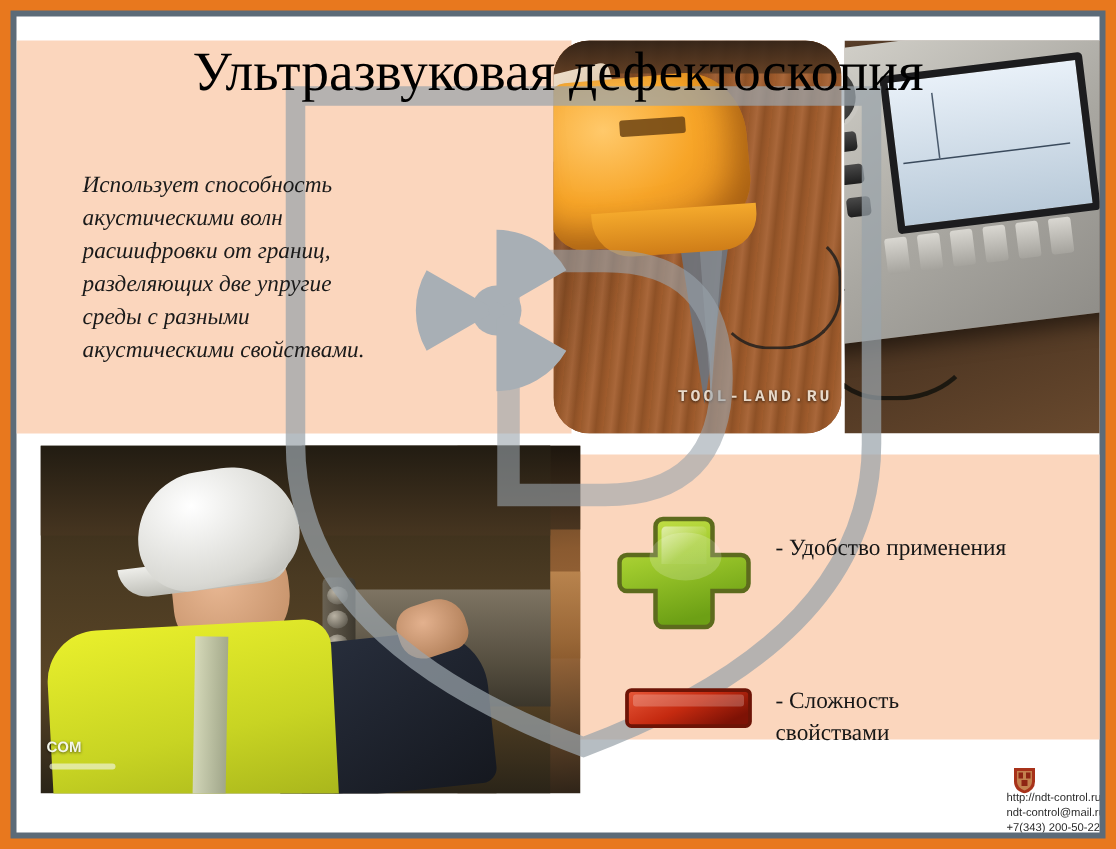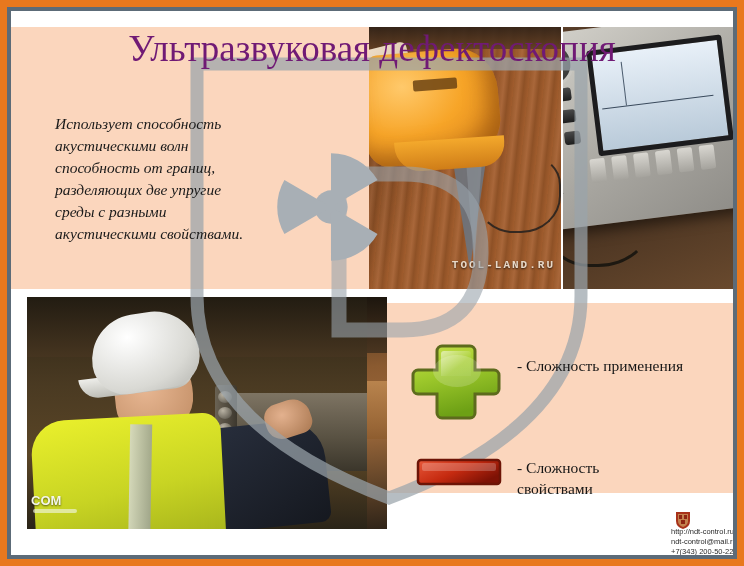--- a/index.html
+++ b/index.html
@@ -28,21 +28,21 @@
   #shield-wm{
     position:absolute;left:178px;top:45px;width:400px;height:450px;
     pointer-events:none;
   }
   #shield-wm svg{width:100%;height:100%;display:block;}
 
   
   .photo{position:absolute;overflow:hidden;}
 
   
-  #photo-glove{left:358px;top:16px;width:192px;height:262px;}
+  #photo-glove{left:358px;top:16px;width:192px;height:262px;border-radius:24px;}
   .wood-bg{
     position:absolute;inset:0;
     background:
       linear-gradient(118deg, rgba(0,0,0,.30) 0%, rgba(0,0,0,0) 45%),
       repeating-linear-gradient(96deg,#9a5a2c 0px,#a9673a 5px,#8e5126 10px,#a05c2d 15px),
       linear-gradient(180deg,#7d4a22,#b3713d 40%,#8b5228);
   }
   .wood-dark-top{position:absolute;left:0;top:0;width:100%;height:22px;
     background:linear-gradient(180deg,#2e2117,#5d3c22);opacity:.9;}
   .glove{
@@ -154,21 +154,21 @@
     background:linear-gradient(90deg,#d5d8c9,#9ea396);opacity:.9;transform:rotate(4deg);}
   .w-sleeve{
     position:absolute;left:150px;top:128px;width:150px;height:104px;
     background:linear-gradient(150deg,#2a3140,#15181f);
     border-radius:30px 40px 10px 20px;transform:rotate(-6deg);
   }
   .w-hand{position:absolute;left:238px;top:104px;width:46px;height:36px;
     background:radial-gradient(ellipse at 40% 35%,#e3b18e,#a8764f);
     border-radius:14px 18px 12px 16px;transform:rotate(-18deg);}
   .w-logo{
-    position:absolute;left:4px;top:196px;color:#f4f6ea;font-size:13px;
+    position:absolute;left:4px;top:196px;color:#f4f6ea;font-size:10px;
     font-family:"Liberation Sans",sans-serif;font-weight:bold;
     text-shadow:0 1px 2px rgba(0,0,0,.6);
   }
   .w-logo-sub{position:absolute;left:6px;top:212px;width:44px;height:4px;
     background:rgba(240,245,225,.65);border-radius:2px;}
 
   
   #photo-field{left:190px;top:286px;width:186px;height:232px;}
   .f-bg{position:absolute;inset:0;
     background:linear-gradient(175deg,#3b2a19 0%,#8a5a30 34%,#a06b3c 58%,#2f2418 100%);}
@@ -187,21 +187,21 @@
   .f-beam{position:absolute;left:104px;top:0;width:26px;height:232px;
     background:linear-gradient(90deg,#5d4027,#3a2818);opacity:.9;}
 
   
   #trefoil{position:absolute;left:256px;top:132px;width:128px;height:128px;}
   #trefoil svg{width:100%;height:100%;display:block;}
 
   
   #title{
     position:absolute;left:0;top:16px;width:100%;text-align:center;
-    font-family:"Liberation Serif",serif;font-size:37px;color:#701a75;
+    font-family:"Liberation Serif",serif;font-size:37px;color:#000000;
     letter-spacing:0px;white-space:nowrap;z-index:30;
   }
 
   
   #desc{
     position:absolute;left:44px;top:102px;width:290px;z-index:30;
     font-family:"Liberation Serif",serif;font-size:15.5px;color:#1a1a1a;
     line-height:22px;
   }
   #desc div{white-space:nowrap;font-style:italic;}
@@ -344,21 +344,21 @@
         <path d="M50 46 L50 8 A42 42 0 0 1 86.4 29 L53.5 48 A4 4 0 0 0 50 46 Z" transform="rotate(240 50 50)"></path>
       </g>
     </svg>
   </div>
 
   <div id="title">Ультразвуковая дефектоскопия</div>
 
   <div id="desc">
     <div>Использует способность</div>
     <div>акустическими волн</div>
-    <div>способность от границ,</div>
+    <div>расшифровки от границ,</div>
     <div>разделяющих две упругие</div>
     <div>среды с разными</div>
     <div>акустическими свойствами.</div>
   </div>
 
   <div id="plus-icon">
     <svg viewBox="0 0 90 82" xmlns="http://www.w3.org/2000/svg">
       <defs>
         <linearGradient id="gpl" x1="0" y1="0" x2="0.3" y2="1">
           <stop offset="0%" stop-color="#c9e24a"></stop>
@@ -384,21 +384,21 @@
           <stop offset="55%" stop-color="#c52a10"></stop>
           <stop offset="100%" stop-color="#7e1205"></stop>
         </linearGradient>
       </defs>
       <rect x="3" y="3" width="82" height="24" rx="3" fill="url(#rmg)" stroke="#6d1406" stroke-width="2.5"></rect>
       <rect x="7" y="6" width="74" height="8" rx="2" fill="#ffffff" opacity="0.22"></rect>
     </svg>
   </div>
 
   <div class="bullet" id="bullet-1">
-    <div>- Сложность применения</div>
+    <div>- Удобство применения</div>
   </div>
   <div class="bullet" id="bullet-2">
     <div>- Сложность</div>
     <div>свойствами</div>
   </div>
 
   <div id="footer">
     <div id="crest">
       <svg viewBox="0 0 16 18" xmlns="http://www.w3.org/2000/svg">
         <path d="M1 1 h14 v9 q0 6 -7 8 q-7 -2 -7 -8 z" fill="#a8321a"></path>

